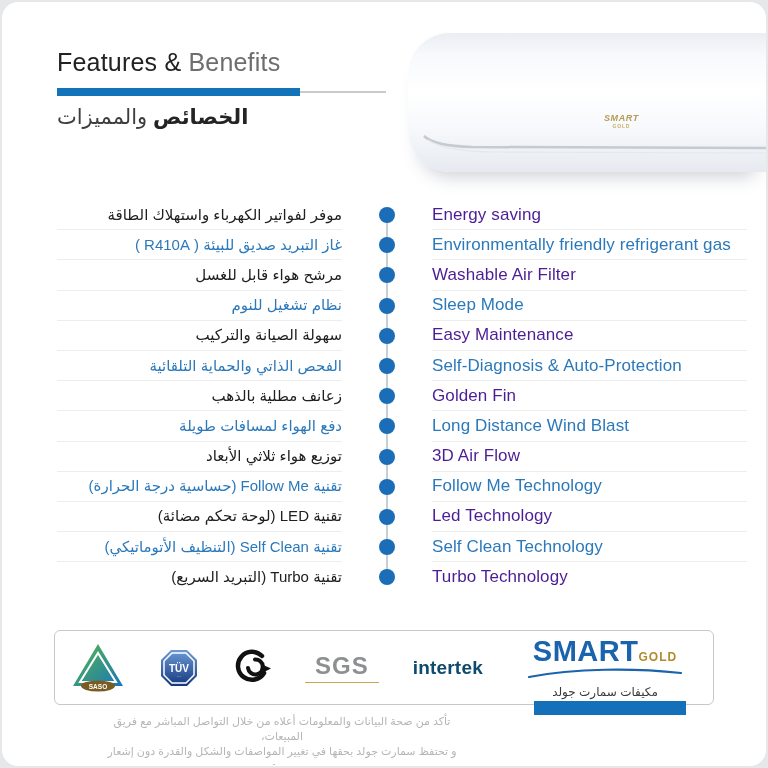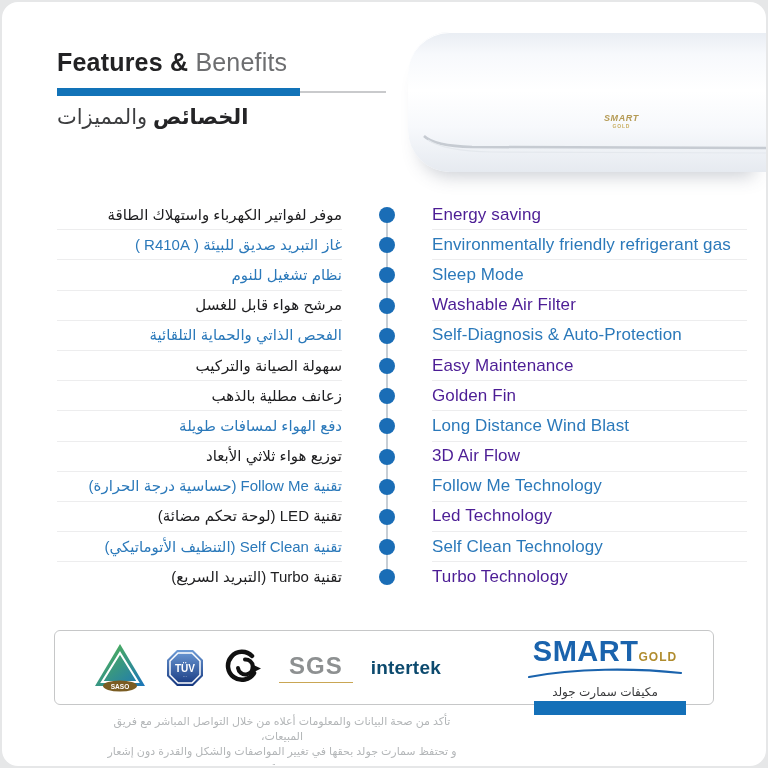--- a/index.html
+++ b/index.html
@@ -9,21 +9,21 @@
     font-family:"Liberation Sans","DejaVu Sans",sans-serif;
     overflow:hidden;
   }
   .card{
     position:absolute;top:2px;left:2px;width:764px;height:764px;
     background:#ffffff;border-radius:16px;overflow:hidden;
   }
 
   
   .title{position:absolute;left:55px;top:46px;margin:0;font-size:25px;letter-spacing:.2px;}
-  .title .t-bold{font-weight:700;color:#222224;}
+  .title .t-bold{font-weight:400;color:#222224;}
   .title .t-light{font-weight:400;color:#6d6e70;}
   .title-bar{position:absolute;left:55px;top:86px;width:243px;height:8px;background:#1273b8;}
   .title-line{position:absolute;left:298px;top:89px;width:86px;height:2px;background:#c9cacc;}
   .ar-title{position:absolute;left:55px;top:103px;margin:0;font-size:21px;direction:rtl;color:#242426;}
   .ar-title .t-bold{font-weight:700;margin-top:20px;}
   .ar-title .t-reg{font-weight:400;color:#3c3d3f;margin-top:48px;}
 
   
   .ac{
     position:absolute;top:30px;right:0;width:358px;height:140px;
@@ -47,21 +47,21 @@
            font-size:17px;color:#4c1d95;letter-spacing:.1px;}
   .row:last-child .cell.ar,.row:last-child .cell.en{border-bottom:none;}
   .row.hl .cell.ar,.row.hl .cell.en{color:#2b79ba;}
   .dot-cell{position:relative;justify-content:center;}
   .dot{width:16px;height:16px;border-radius:50%;background:#1a6db6;position:relative;z-index:2;}
 
   
   .cert-box{
     position:absolute;left:52px;top:628px;width:660px;height:75px;box-sizing:border-box;
     border:1.5px solid #c6c7c8;border-radius:6px;background:#fff;
-    display:flex;align-items:center;gap:18px;padding:0 22px 0 38px;
+    display:flex;align-items:center;gap:34px;padding:0 22px 0 16px;
   }
   .cert{display:flex;align-items:center;justify-content:center;}
   .sgs{font-size:24px;font-weight:700;color:#8d9091;letter-spacing:1px;
        border-bottom:1.5px solid #c9a654;padding:0 10px 2px;}
   .intertek{font-size:19px;font-weight:800;color:#0c4a6e;letter-spacing:.2px;}
 
   .brand{margin-left:auto;text-align:center;width:172px;line-height:1;}
   .brand-main{font-size:29px;font-weight:800;color:#1a63ad;letter-spacing:.5px;}
   .brand-gold{font-size:12px;font-weight:700;color:#b08c2e;letter-spacing:1px;}
   .brand-tagline{font-size:12px;color:#38393b;direction:rtl;margin-top:4px;}
@@ -105,50 +105,50 @@
     </div>
 
     <div class="row hl">
       <div class="cell ar" dir="rtl">غاز التبريد صديق للبيئة ( R410A )</div>
       <div class="cell dot-cell">
         <span class="dot"></span>
       </div>
       <div class="cell en">Environmentally friendly refrigerant gas</div>
     </div>
 
+    <div class="row">
+      <div class="cell ar" dir="rtl">مرشح هواء قابل للغسل</div>
+      <div class="cell dot-cell">
+        <span class="dot"></span>
+      </div>
+      <div class="cell en">Washable Air Filter</div>
+    </div>
+
     <div class="row hl">
       <div class="cell ar" dir="rtl">نظام تشغيل للنوم</div>
       <div class="cell dot-cell">
         <span class="dot"></span>
       </div>
       <div class="cell en">Sleep Mode</div>
     </div>
 
     <div class="row">
-      <div class="cell ar" dir="rtl">مرشح هواء قابل للغسل</div>
-      <div class="cell dot-cell">
-        <span class="dot"></span>
-      </div>
-      <div class="cell en">Washable Air Filter</div>
+      <div class="cell ar" dir="rtl">سهولة الصيانة والتركيب</div>
+      <div class="cell dot-cell">
+        <span class="dot"></span>
+      </div>
+      <div class="cell en">Easy Maintenance</div>
     </div>
 
     <div class="row hl">
       <div class="cell ar" dir="rtl">الفحص الذاتي والحماية التلقائية</div>
       <div class="cell dot-cell">
         <span class="dot"></span>
       </div>
       <div class="cell en">Self-Diagnosis &amp; Auto-Protection</div>
-    </div>
-
-    <div class="row">
-      <div class="cell ar" dir="rtl">سهولة الصيانة والتركيب</div>
-      <div class="cell dot-cell">
-        <span class="dot"></span>
-      </div>
-      <div class="cell en">Easy Maintenance</div>
     </div>
 
     <div class="row">
       <div class="cell ar" dir="rtl">زعانف مطلية بالذهب</div>
       <div class="cell dot-cell">
         <span class="dot"></span>
       </div>
       <div class="cell en">Golden Fin</div>
     </div>
 

